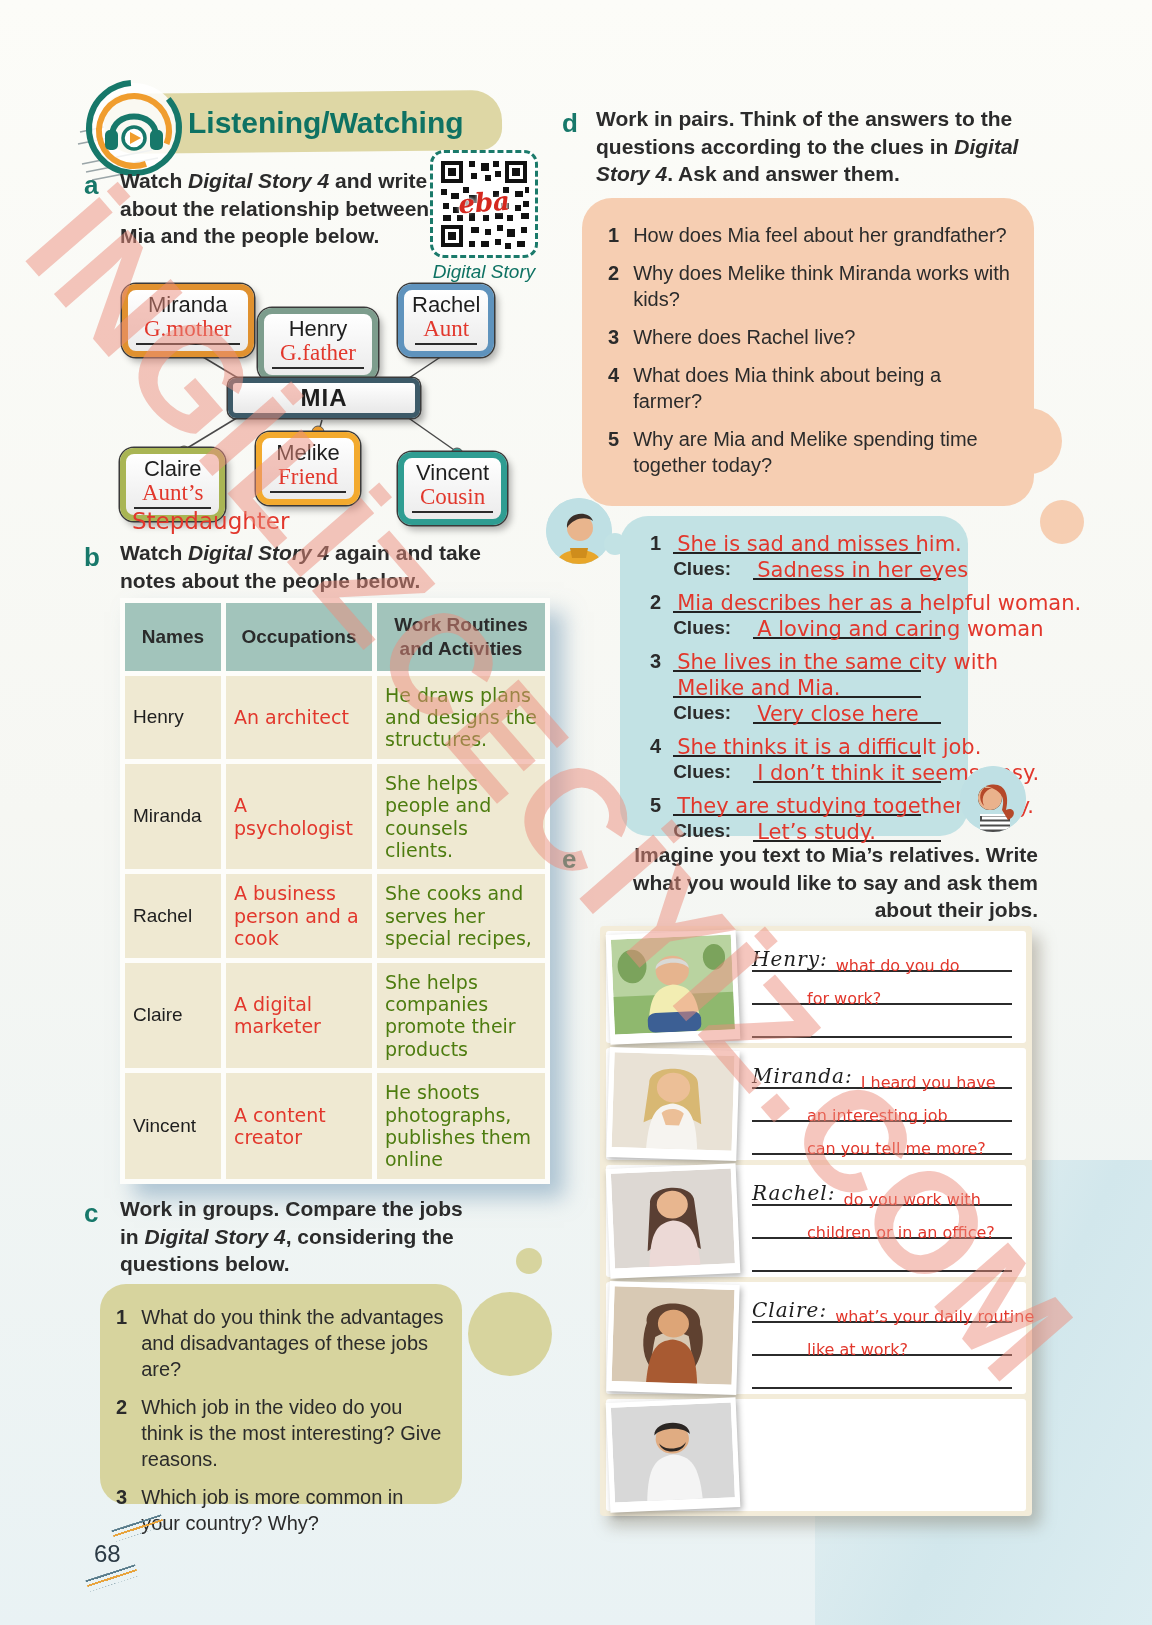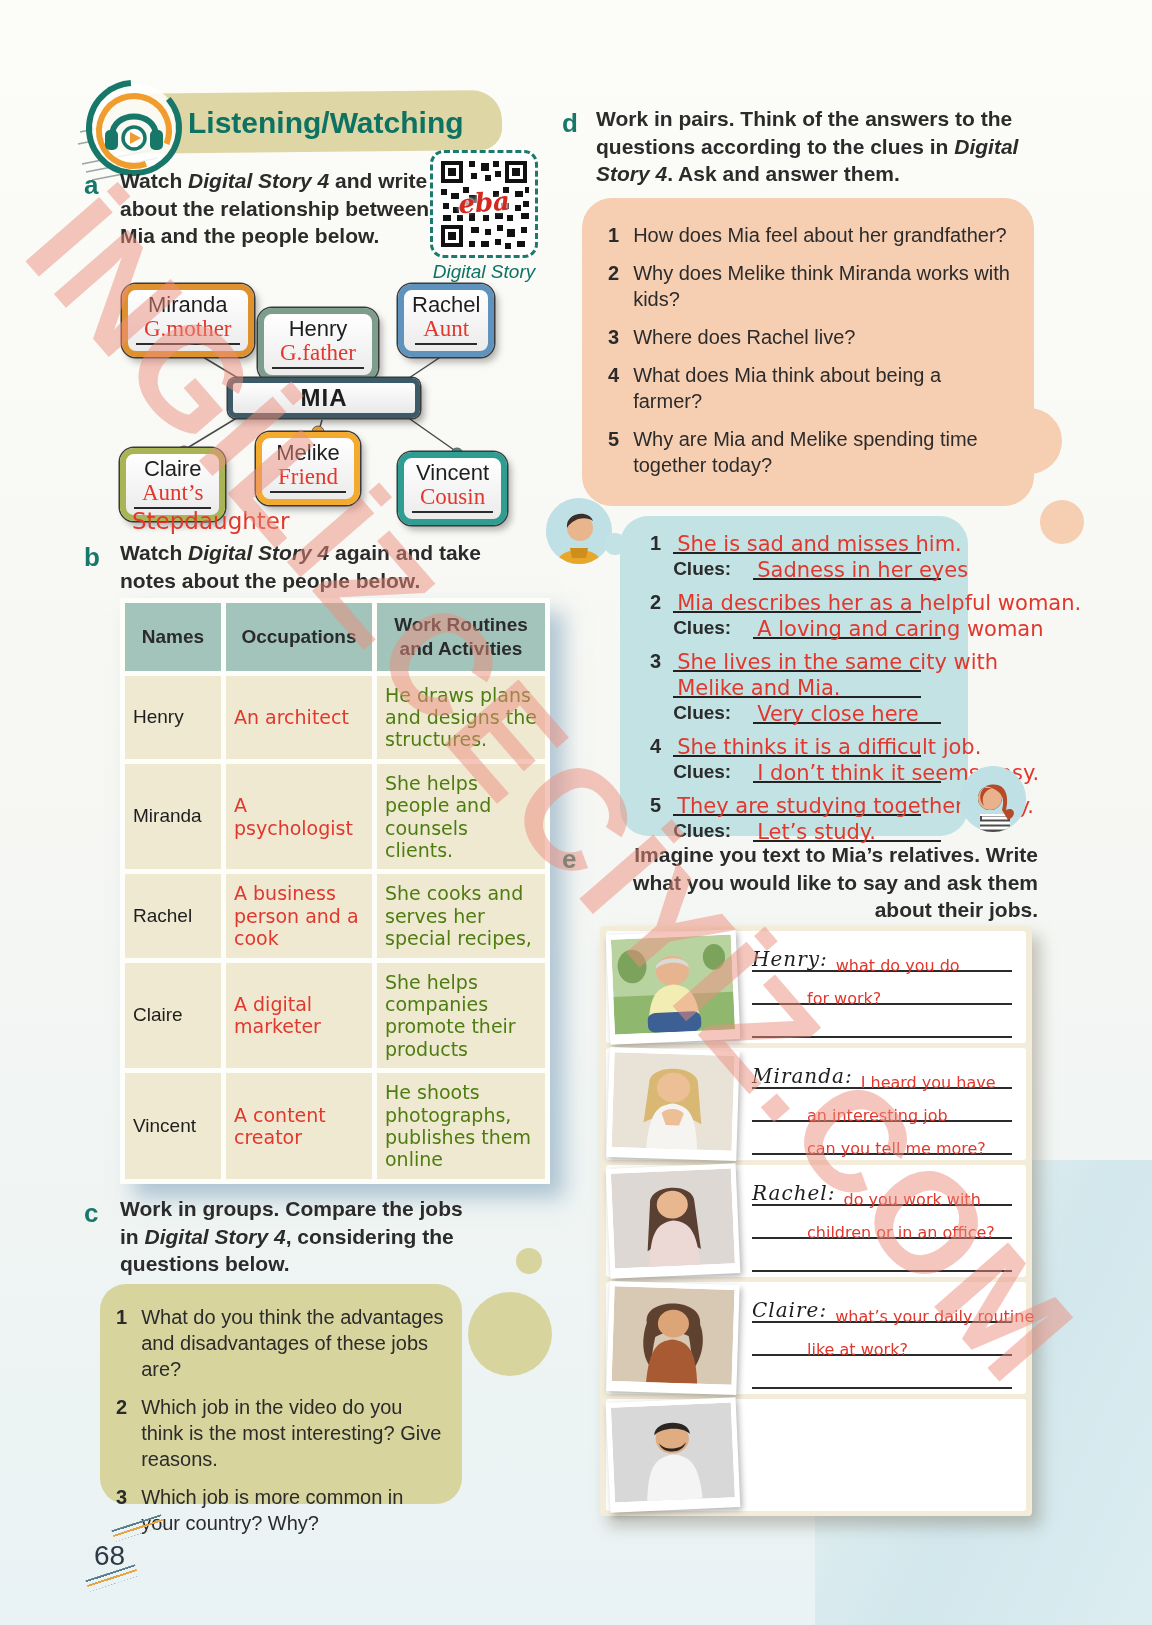--- a/index.html
+++ b/index.html
@@ -81,21 +81,21 @@
     box-shadow:2px 3px 6px rgba(0,0,0,0.3); z-index:3; }
   .polaroid svg { width:100%; height:100%; display:block; }
   .rot-a { transform:rotate(-2.5deg); } .rot-b { transform:rotate(1.8deg); }
   .rlines { position:absolute; left:146px; right:14px; top:8px; }
   .rline { position:relative; height:33px; border-bottom:2px solid #2b2b2b; display:flex; align-items:flex-end; gap:8px; }
   .rname { font-family:"DejaVu Serif",serif; font-style:italic; font-size:20px; color:#1e1e1e; letter-spacing:1px; white-space:nowrap; position:relative; bottom:-1px; }
   .rred { white-space:nowrap; color:#e2372c; font-size:16px; font-family:"DejaVu Sans",sans-serif; position:relative; bottom:-5px; }
   .rred.ind { margin-left:55px; }
 
   
-  .pgnum { position:absolute; left:94px; top:1540px; font-size:28px; color:#2b3a45; }
+  .pgnum { position:absolute; left:94px; top:1540px; font-size:24px; color:#2b3a45; }
   .pgdeco { position:absolute; width:52px; height:12px;
     background:repeating-linear-gradient(180deg,#5a7d8c 0 2px,transparent 2px 5px,#e8a33c 5px 7px,transparent 7px 12px);
     transform:rotate(-18deg); }
 </style>
 </head>
 <body>
 
 <div class="page">
 
   <div class="blue-corner"></div>

